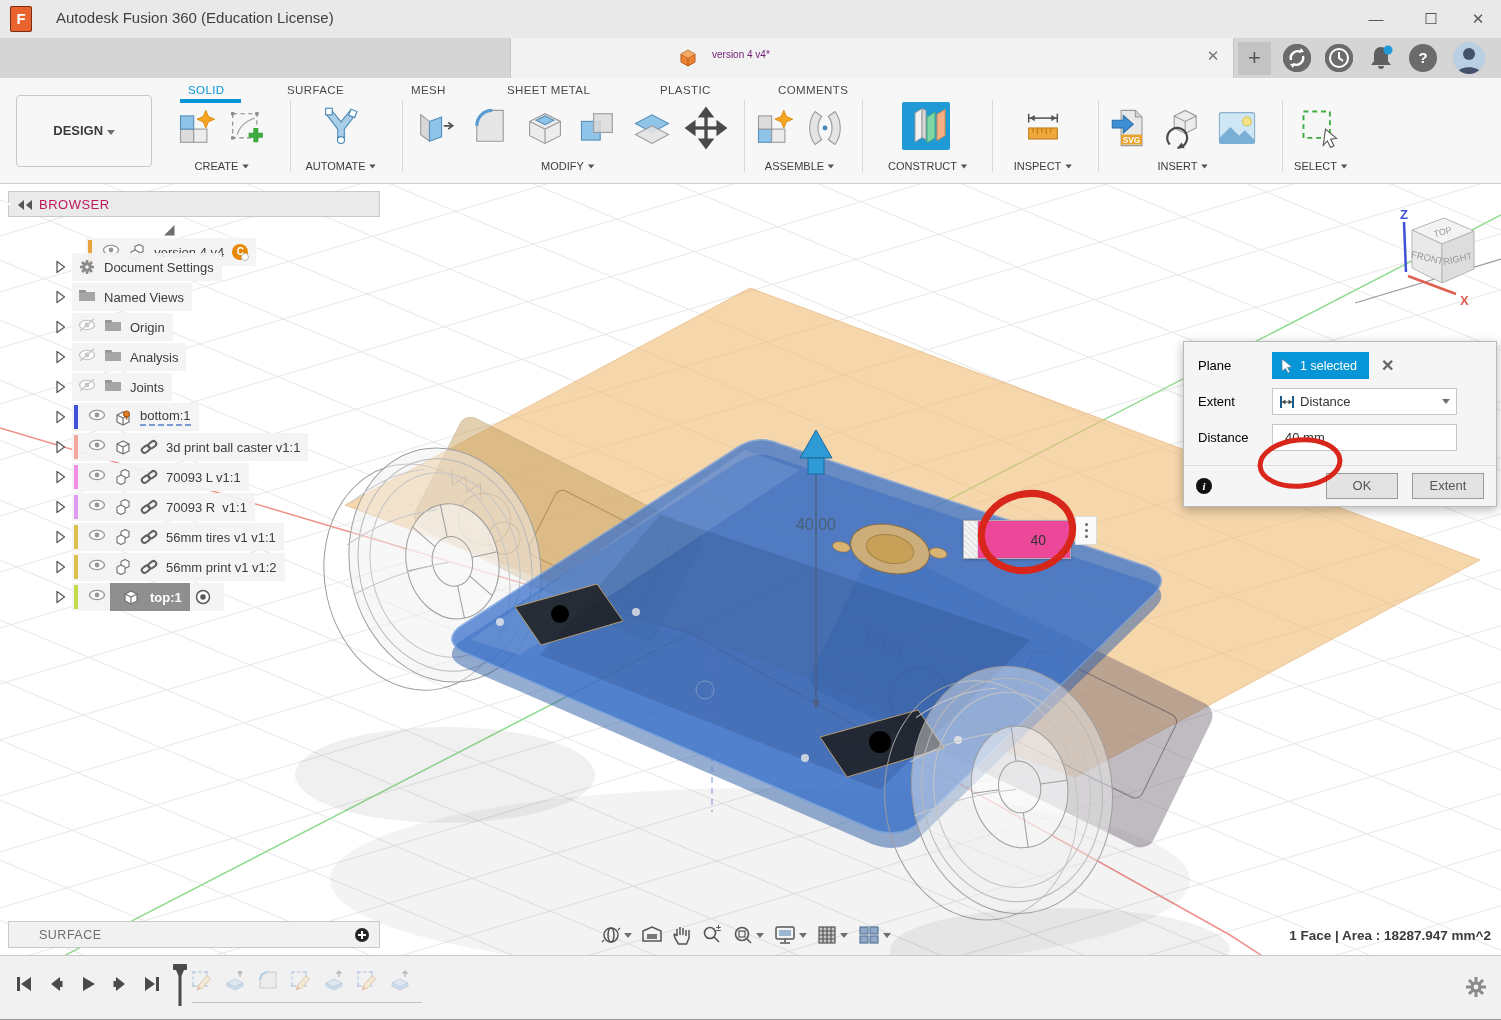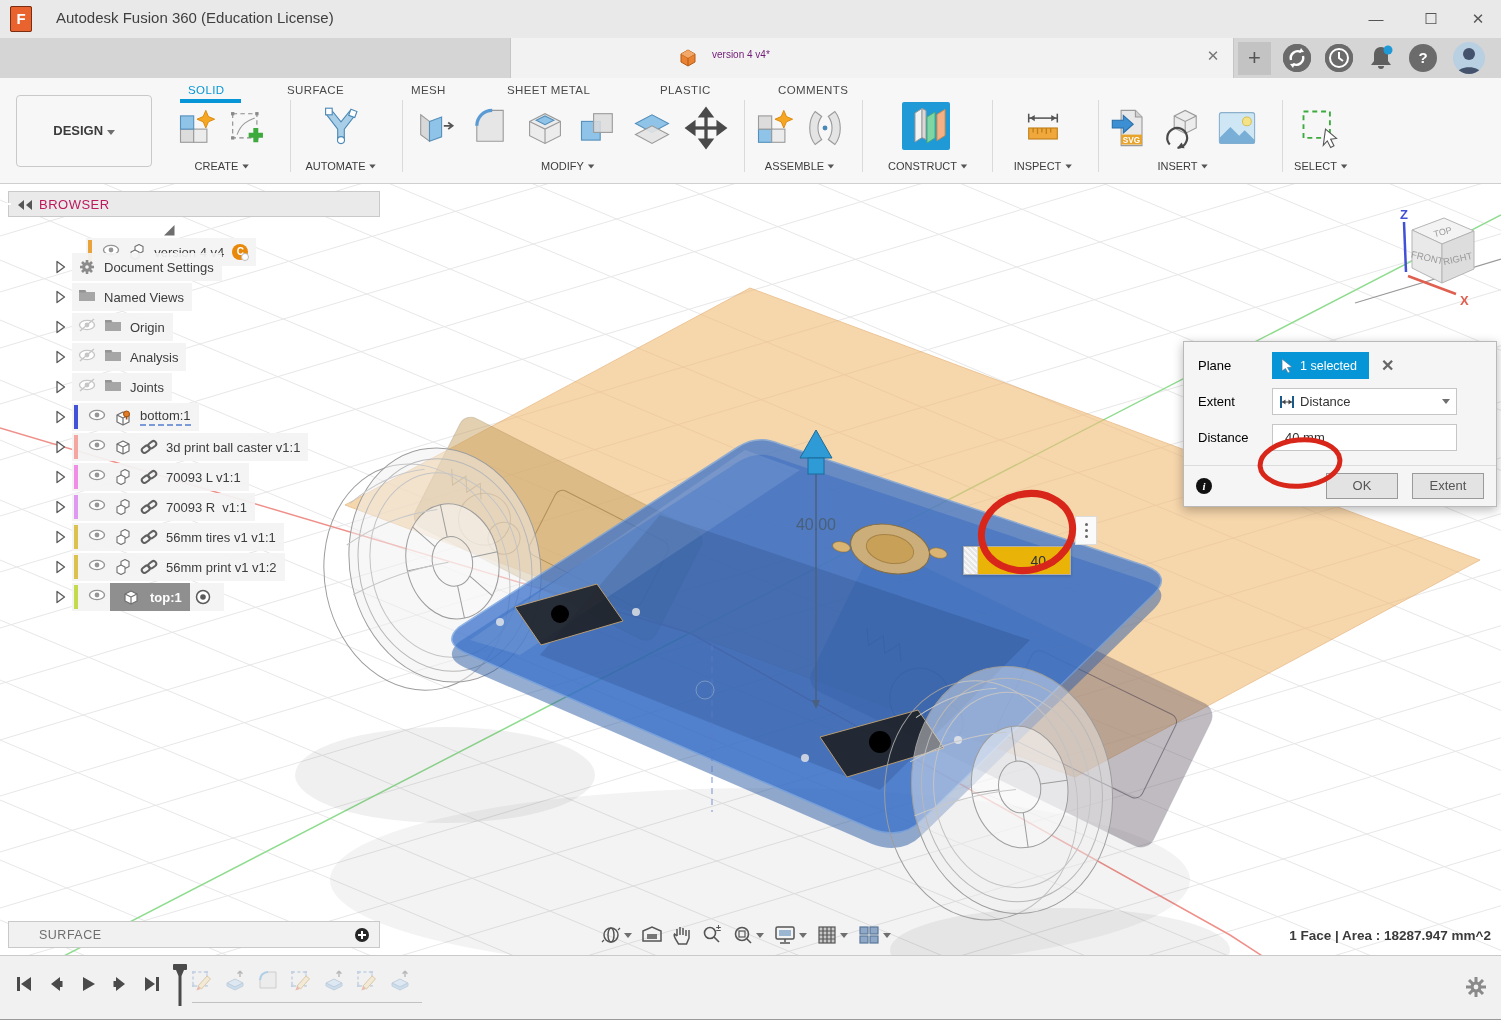--- a/index.html
+++ b/index.html
@@ -71,21 +71,21 @@
       font-size:13px;color:#333;padding:0 6px;box-sizing:border-box;}
   .dlg-select .grow{flex:1;margin-left:5px;}
   .dlg-input{width:185px;height:27px;background:#fff;border:1px solid #c6c6c6;font-size:13px;color:#333;
       padding:0 12px;box-sizing:border-box;font-family:"Liberation Sans",sans-serif;}
   #dlg-foot{border-top:1px solid #dcdcdc;height:40px;display:flex;align-items:center;padding:0 12px;}
   .dlg-btn{width:72px;height:26px;background:#e3e3e3;border:1px solid #9a9a9a;font-size:13px;color:#555;
       text-align:center;line-height:24px;margin-left:14px;box-sizing:border-box;}
   #info-i{width:16px;height:16px;border-radius:50%;background:#111;color:#fff;text-align:center;line-height:16px;
       font-size:11px;font-weight:bold;font-family:"Liberation Serif",serif;font-style:italic;}
   
-  #dist-widget{left:963px;top:546px;width:108px;height:29px;background:#eab308;border:1px solid #aeaeae;
+  #dist-widget{left:963px;top:520px;width:108px;height:39px;background:#ec4899;border:1px solid #aeaeae;
       display:flex;box-shadow:0 1px 3px rgba(0,0,0,.2);box-sizing:border-box;}
   #dist-grip{width:13px;background:repeating-linear-gradient(45deg,#e6e6e6 0 2px,#f7f7f7 2px 4px);border-right:1px solid #d5d5d5;}
   #dist-input{flex:1;border:0;outline:none;text-align:right;padding-right:24px;font-size:14px;color:#333;
       font-family:"Liberation Sans",sans-serif;background:transparent;width:60px;}
   #dist-menu{left:1075px;top:516px;width:22px;height:29px;background:#fafafa;border:1px solid #dcdcdc;box-sizing:border-box;
       display:flex;flex-direction:column;align-items:center;justify-content:center;gap:3px;}
   #dist-menu i{width:3px;height:3px;border-radius:50%;background:#666;}
   
   #comments{left:8px;top:921px;width:372px;height:27px;background:#f1f1f1;border:1px solid #c9c9c9;
       display:flex;align-items:center;box-sizing:border-box;padding:0 10px;}

